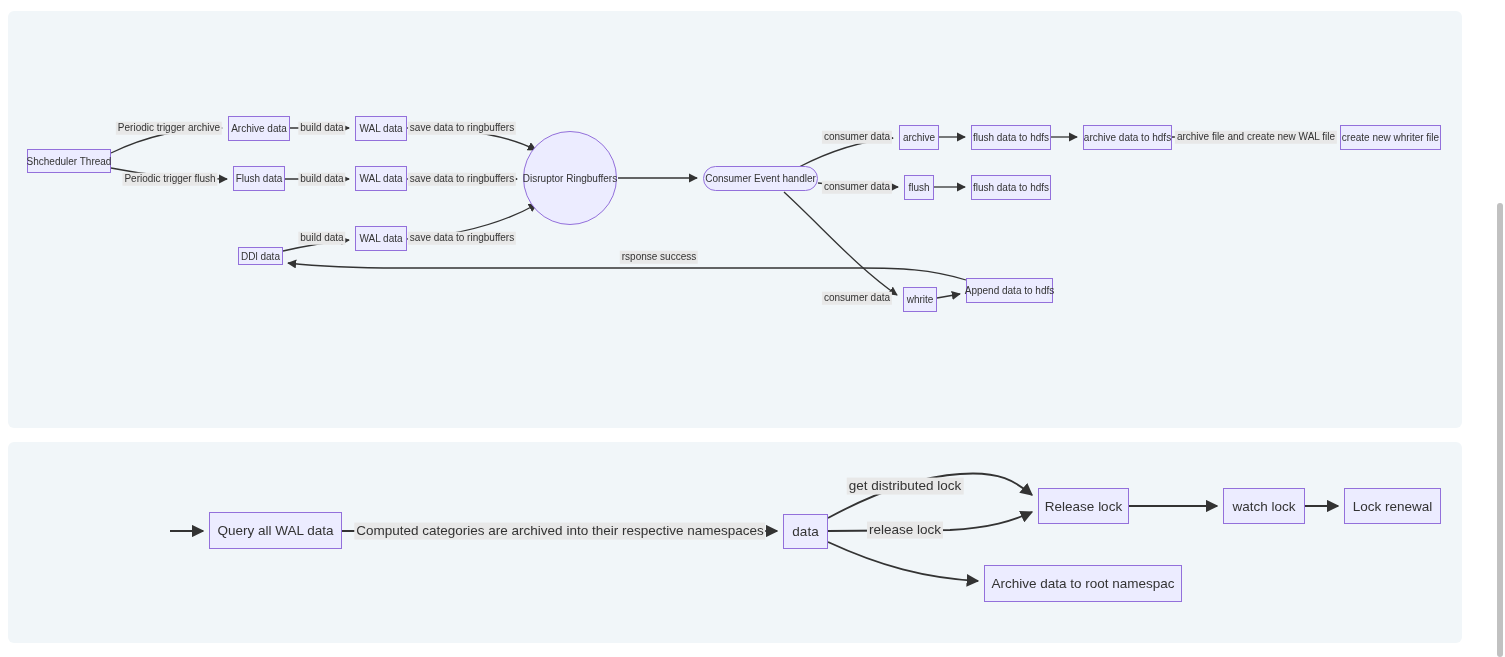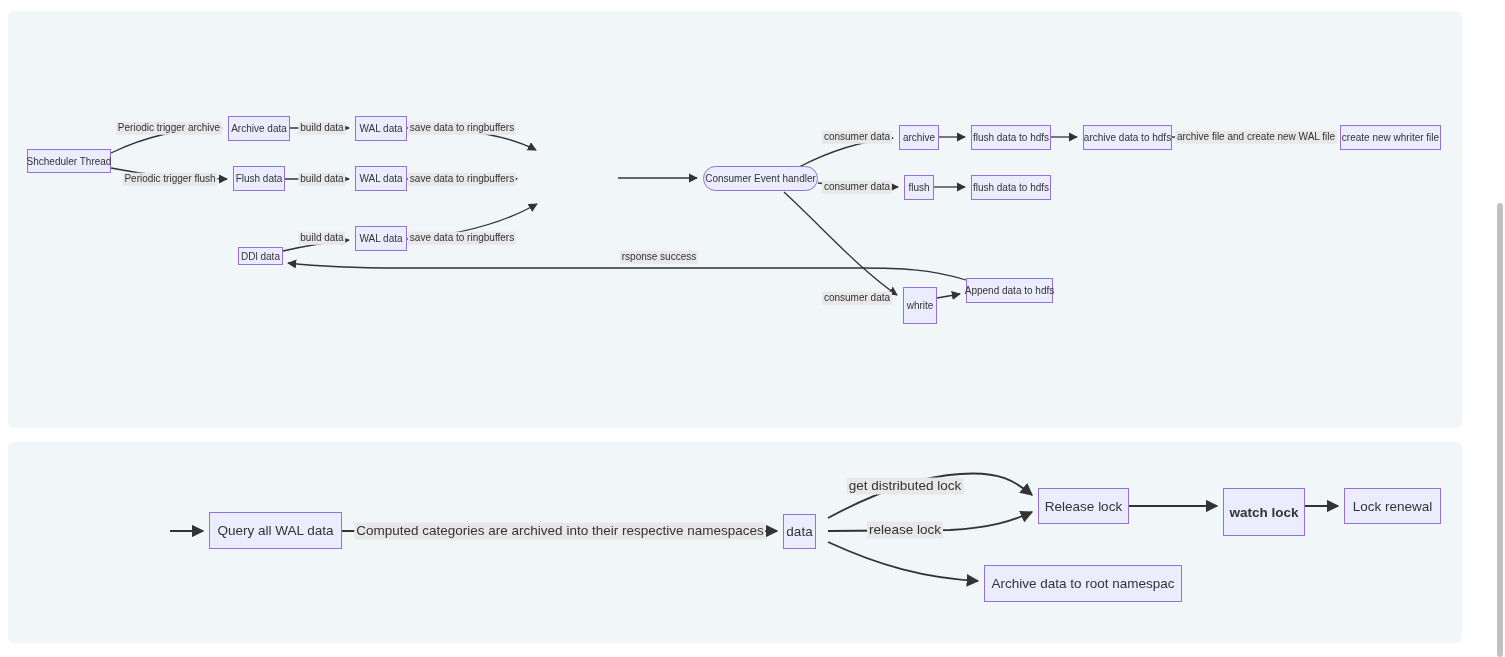--- a/index.html
+++ b/index.html
@@ -59,45 +59,46 @@
     </svg>
   <div id="scrollbar-thumb"></div>
 <div class="panel" style="left: 8px; top: 11px; width: 1454px; height: 417px;"></div>
     <div class="node rect f0" style="left: 27px; top: 149px; width: 84px; height: 24px;">Shcheduler Thread</div>
     <div class="node rect f0" style="left: 228px; top: 116px; width: 62px; height: 25px;">Archive data</div>
     <div class="node rect f0" style="left: 355px; top: 116px; width: 52px; height: 25px;">WAL data</div>
     <div class="node rect f0" style="left: 233px; top: 166px; width: 52px; height: 25px;">Flush data</div>
     <div class="node rect f0" style="left: 355px; top: 166px; width: 52px; height: 25px;">WAL data</div>
     <div class="node rect f0" style="left: 238px; top: 247px; width: 45px; height: 18px;">DDl data</div>
     <div class="node rect f0" style="left: 355px; top: 226px; width: 52px; height: 25px;">WAL data</div>
+    <div class="node circle f0" style="left: 523px; top: 131px; width: 94px; height: 94px;">Disruptor Ringbuffers</div>
     <div class="node stadium f0" style="left: 703px; top: 166px; width: 115px; height: 25px;">Consumer Event handler</div>
     <div class="node rect f0" style="left: 899px; top: 125px; width: 40px; height: 25px;">archive</div>
     <div class="node rect f0" style="left: 904px; top: 175px; width: 30px; height: 25px;">flush</div>
-    <div class="node rect f0" style="left: 903px; top: 287px; width: 34px; height: 37px;">whrite</div>
+    <div class="node rect f0" style="left: 903px; top: 287px; width: 34px; height: 25px;">whrite</div>
     <div class="node rect f0" style="left: 971px; top: 125px; width: 80px; height: 25px;">flush data to hdfs</div>
     <div class="node rect f0" style="left: 1083px; top: 125px; width: 89px; height: 25px;">archive data to hdfs</div>
     <div class="node rect f0" style="left: 1340px; top: 125px; width: 101px; height: 25px;">create new whriter file</div>
     <div class="node rect f0" style="left: 971px; top: 175px; width: 80px; height: 25px;">flush data to hdfs</div>
     <div class="node rect f0" style="left: 966px; top: 278px; width: 87px; height: 25px;">Append data to hdfs</div>
     <span class="edge-label f0" style="left: 169px; top: 128px;">Periodic trigger archive</span>
     <span class="edge-label f0" style="left: 322px; top: 128px;">build data</span>
     <span class="edge-label f0" style="left: 462px; top: 128px;">save data to ringbuffers</span>
     <span class="edge-label f0" style="left: 170px; top: 179px;">Periodic trigger flush</span>
     <span class="edge-label f0" style="left: 322px; top: 179px;">build data</span>
     <span class="edge-label f0" style="left: 462px; top: 179px;">save data to ringbuffers</span>
     <span class="edge-label f0" style="left: 322px; top: 238px;">build data</span>
     <span class="edge-label f0" style="left: 462px; top: 238px;">save data to ringbuffers</span>
     <span class="edge-label f0" style="left: 857px; top: 137px;">consumer data</span>
     <span class="edge-label f0" style="left: 857px; top: 187px;">consumer data</span>
     <span class="edge-label f0" style="left: 857px; top: 298px;">consumer data</span>
     <span class="edge-label f0" style="left: 1256px; top: 137px;">archive file and create new WAL file</span>
     <span class="edge-label f0" style="left: 659px; top: 257px;">rsponse success</span>
     <div class="panel" style="left: 8px; top: 442px; width: 1454px; height: 201px;"></div>
     <div class="node rect f1" style="left: 209px; top: 512px; width: 133px; height: 37px;">Query all WAL data</div>
-    <div class="node rect f1" style="left: 783px; top: 514px; width: 33px; height: 35px;">data</div>
+    <div class="node rect f1" style="left: 783px; top: 514px; width: 45px; height: 35px;">data</div>
     <div class="node rect f1" style="left: 1038px; top: 488px; width: 91px; height: 36px;">Release lock</div>
-    <div class="node rect f1" style="left: 1223px; top: 488px; width: 82px; height: 48px; font-weight: bold;">watch lock</div>
+    <div class="node rect f1" style="left: 1223px; top: 488px; width: 82px; height: 36px;">watch lock</div>
     <div class="node rect f1" style="left: 1344px; top: 488px; width: 97px; height: 36px;">Lock renewal</div>
     <div class="node rect f1" style="left: 984px; top: 565px; width: 198px; height: 37px;">Archive data to root namespac</div>
     <span class="edge-label f1" style="left: 560px; top: 531px;">Computed categories are archived into their respective namespaces</span>
     <span class="edge-label f1" style="left: 905px; top: 486px;">get distributed lock</span>
     <span class="edge-label f1" style="left: 905px; top: 530px;">release lock</span>
   </div>
 
 </body></html>

